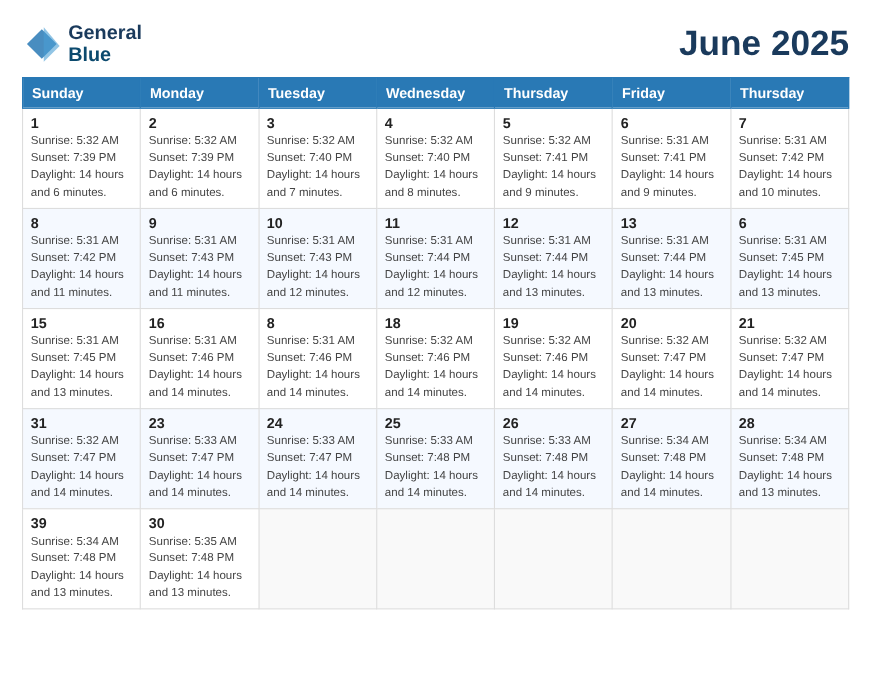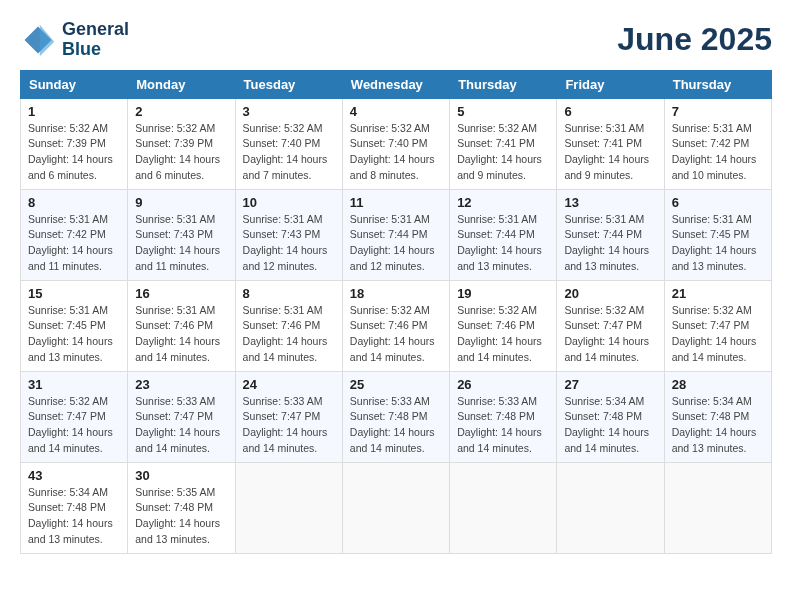--- a/index.html
+++ b/index.html
@@ -352,21 +352,21 @@
         <div class="day-num">28</div>
         <div class="day-detail">
           Sunrise: 5:34 AM<br>
           Sunset: 7:48 PM<br>
           Daylight: 14 hours and 13 minutes.
         </div>
       </td>
       </tr>
       <tr>
         <td>
-        <div class="day-num">43</div>
+        <div class="day-num">39</div>
         <div class="day-detail">
           Sunrise: 5:34 AM<br>
           Sunset: 7:48 PM<br>
           Daylight: 14 hours and 13 minutes.
         </div>
       </td>
         <td>
         <div class="day-num">30</div>
         <div class="day-detail">
           Sunrise: 5:35 AM<br>

